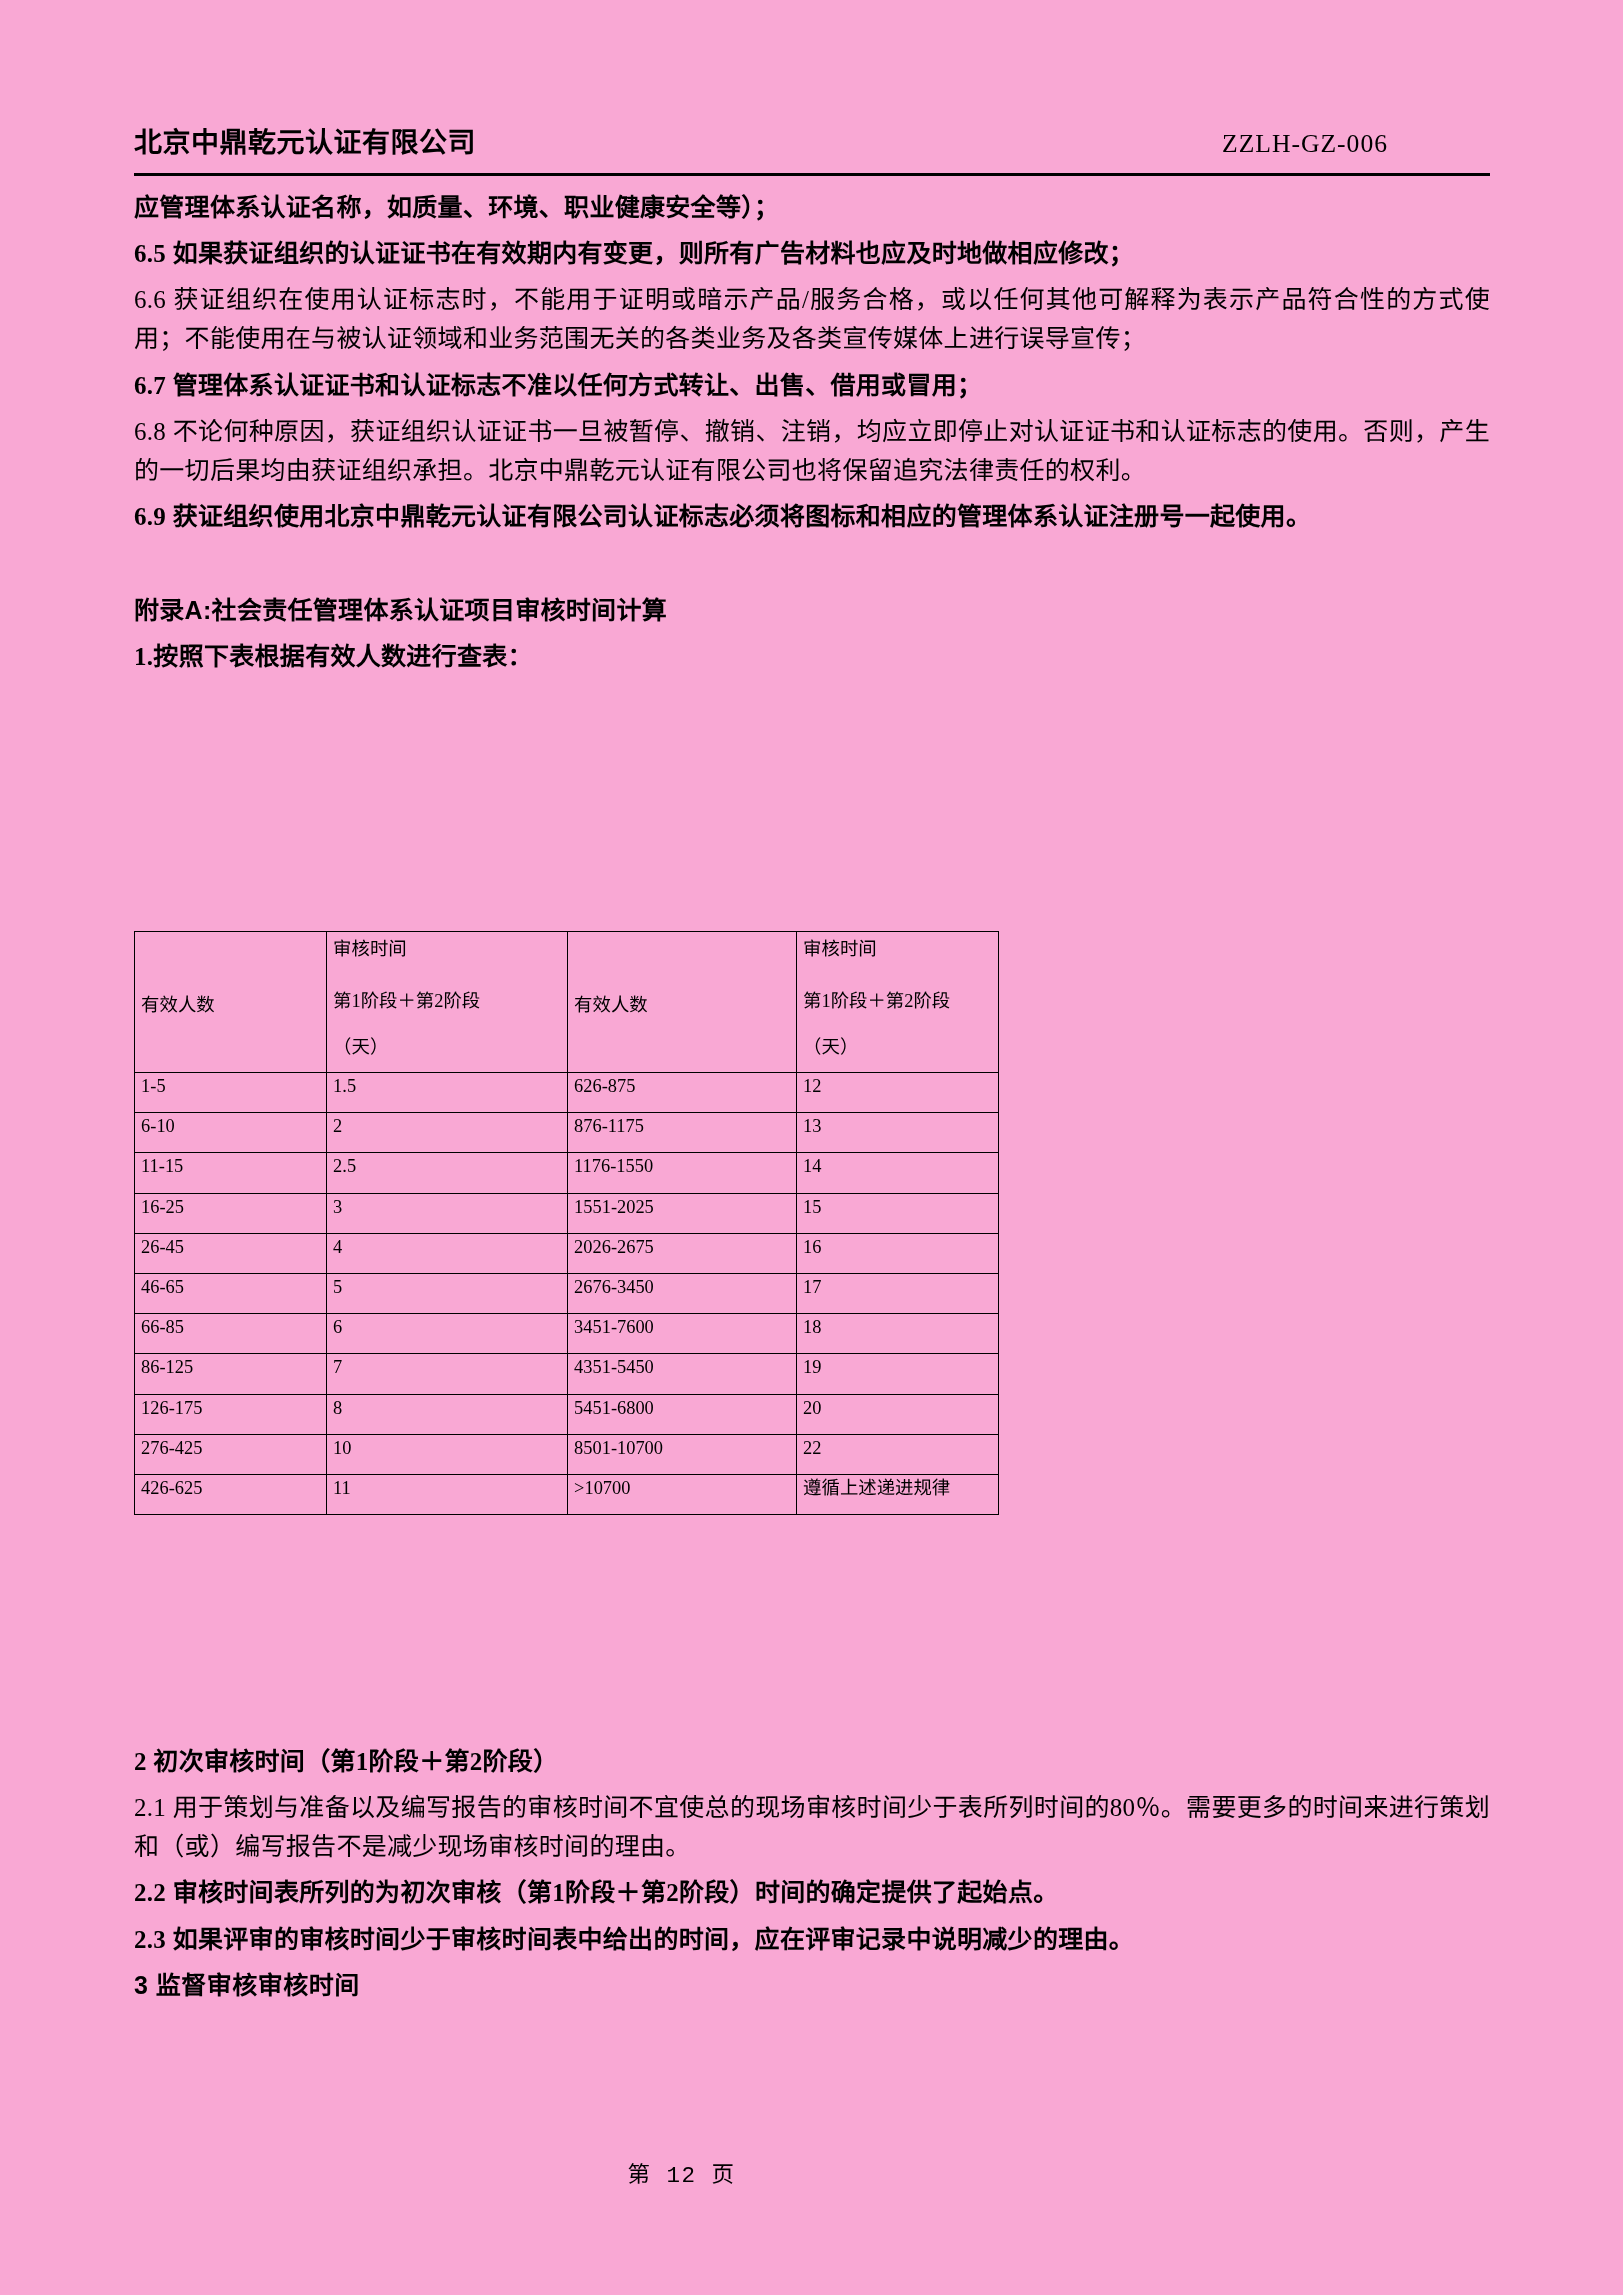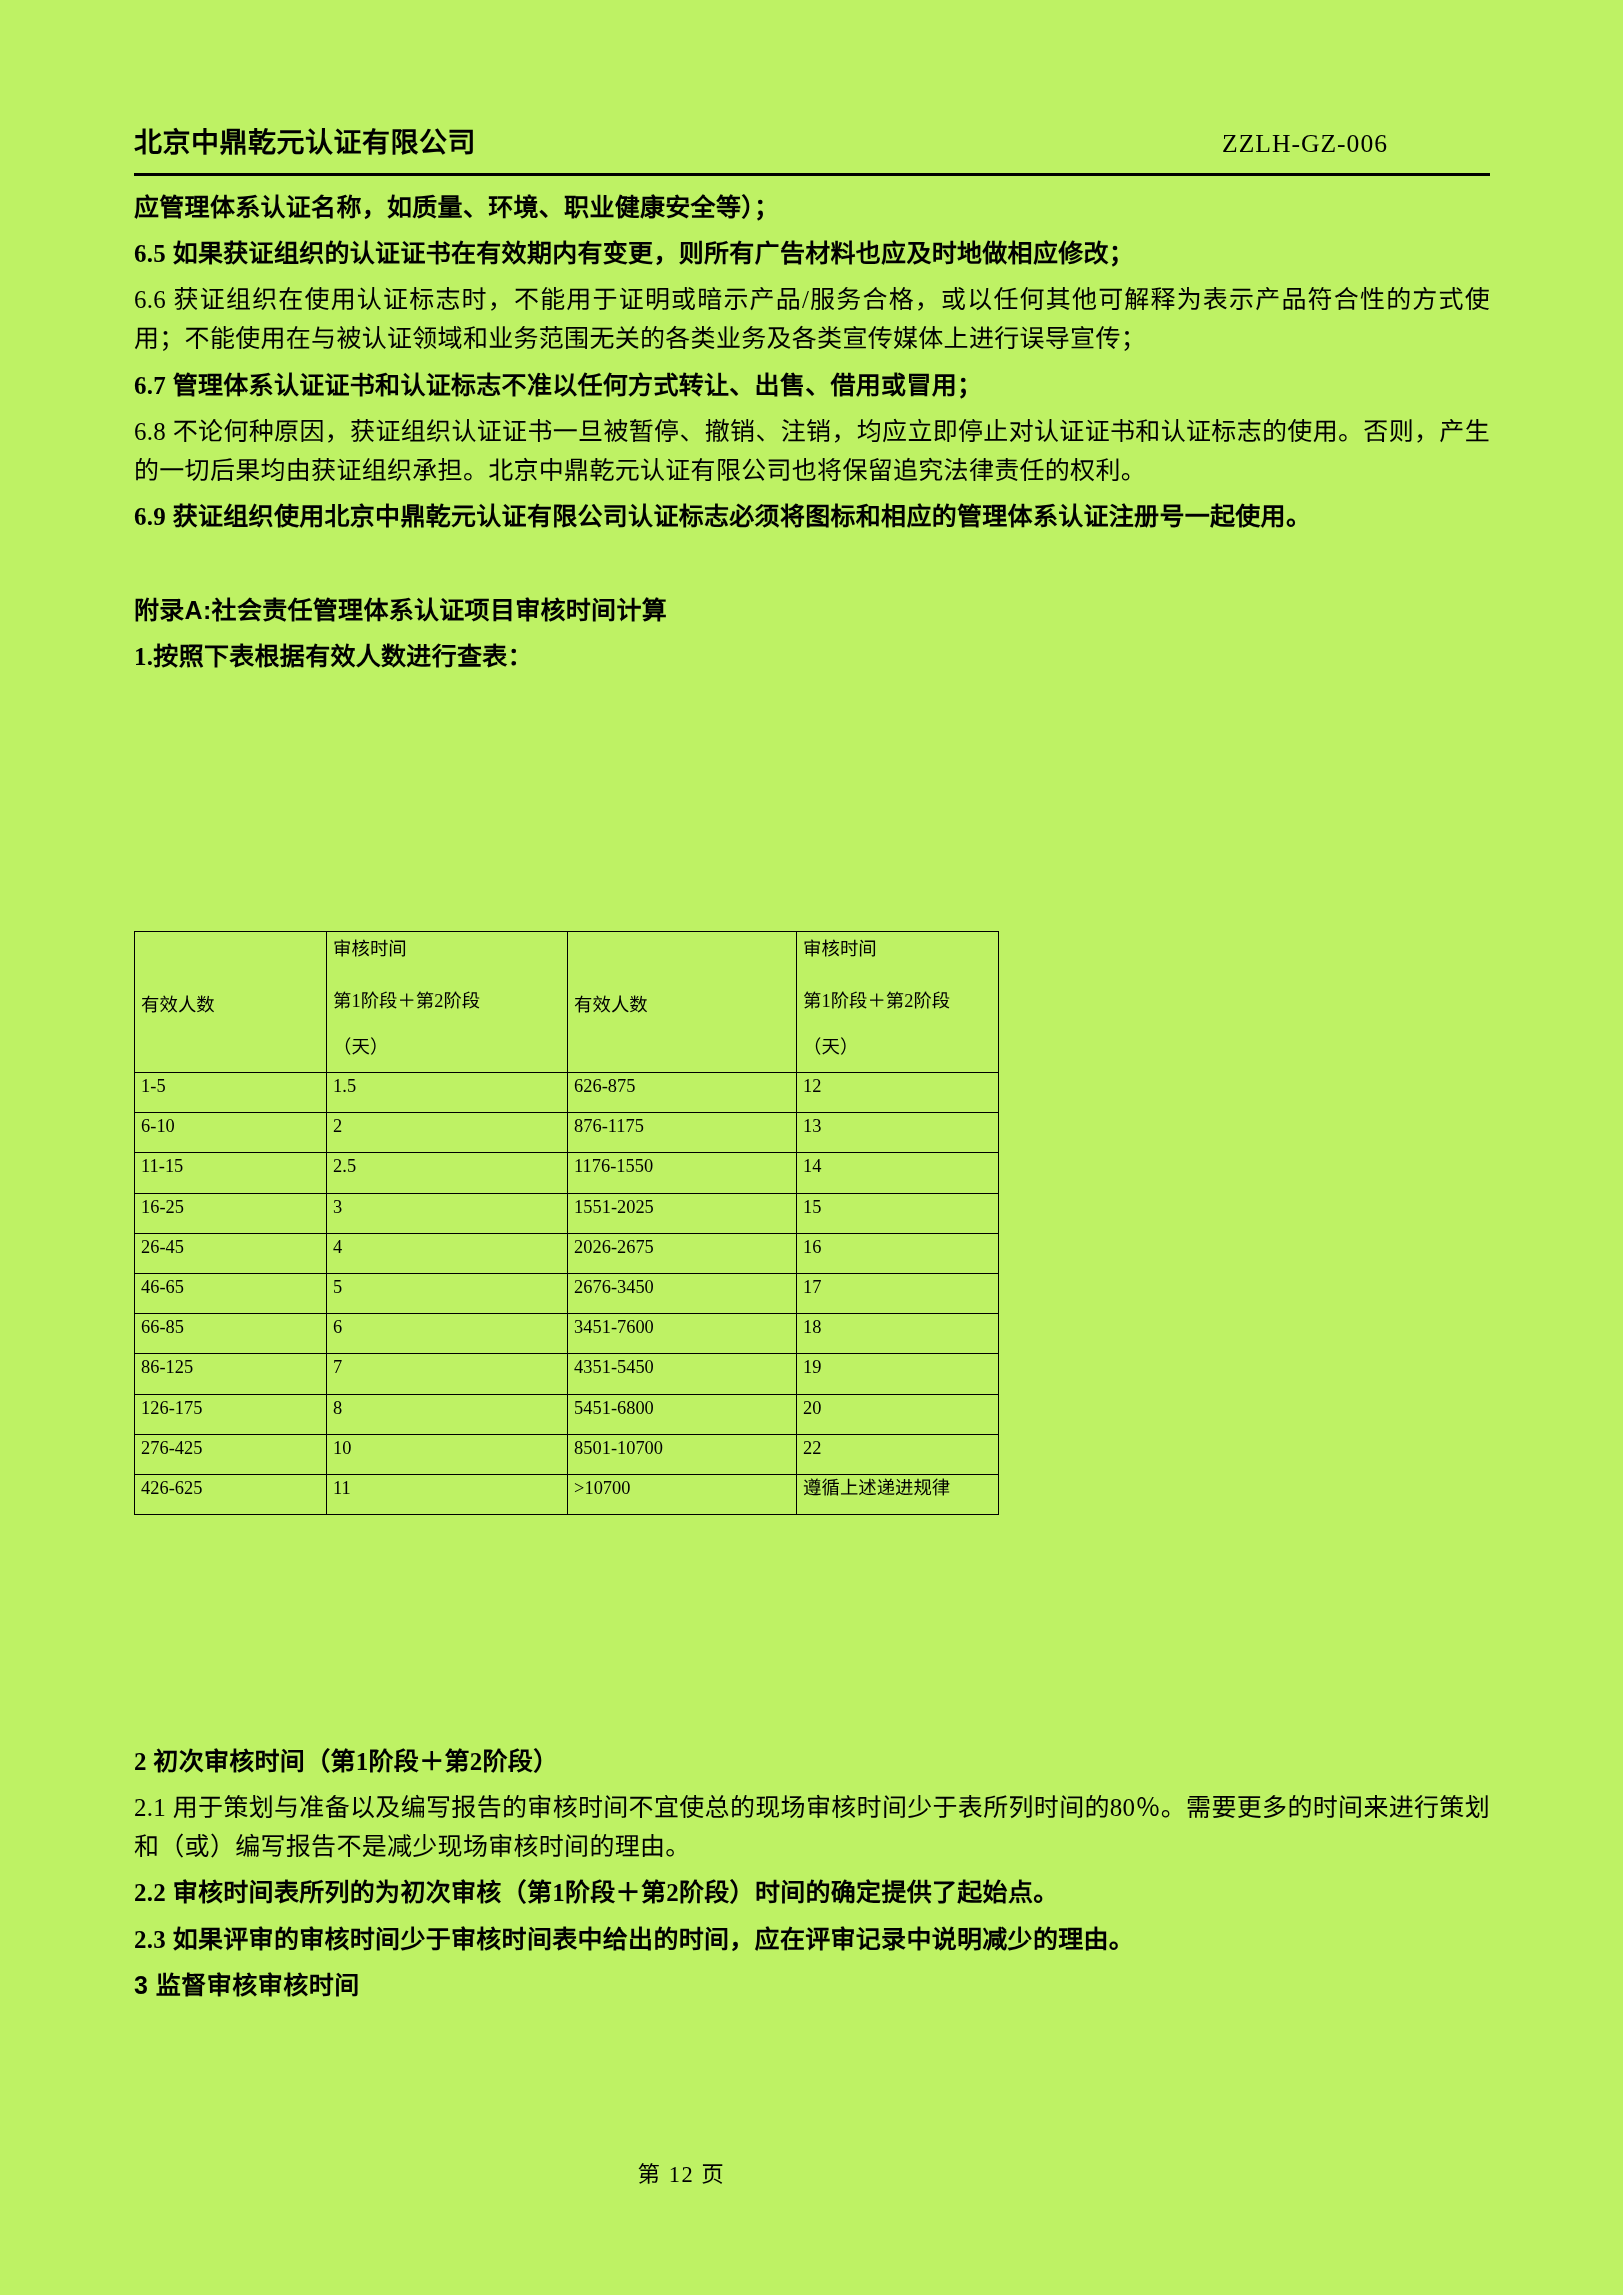--- a/index.html
+++ b/index.html
@@ -9,21 +9,21 @@
     background: #ffffff;
   }
   body {
     font-family: "Liberation Serif", "DejaVu Serif", serif;
     color: #000000;
   }
   .page {
     position: relative;
     width: 1623px;
     height: 2295px;
-    background: #bef264;
+    background: #f9a8d4;
     box-sizing: border-box;
     padding: 0;
     overflow: hidden;
   }
 
   
   .page-header {
     position: absolute;
     left: 134px;
     top: 127px;
@@ -149,21 +149,21 @@
   }
 
   
   .page-footer {
     position: absolute;
     left: 0;
     top: 2156px;
     width: 1363px;
     text-align: center;
     font-size: 22.5px;
-    font-family: Liberation Serif, serif;
+    font-family: Liberation Mono, monospace;
     letter-spacing: 1.5px;
   }
 </style>
 </head>
 <body>
 
 <div class="page">
 
   <div class="page-header">
     <div class="header-company">北京中鼎乾元认证有限公司</div>

